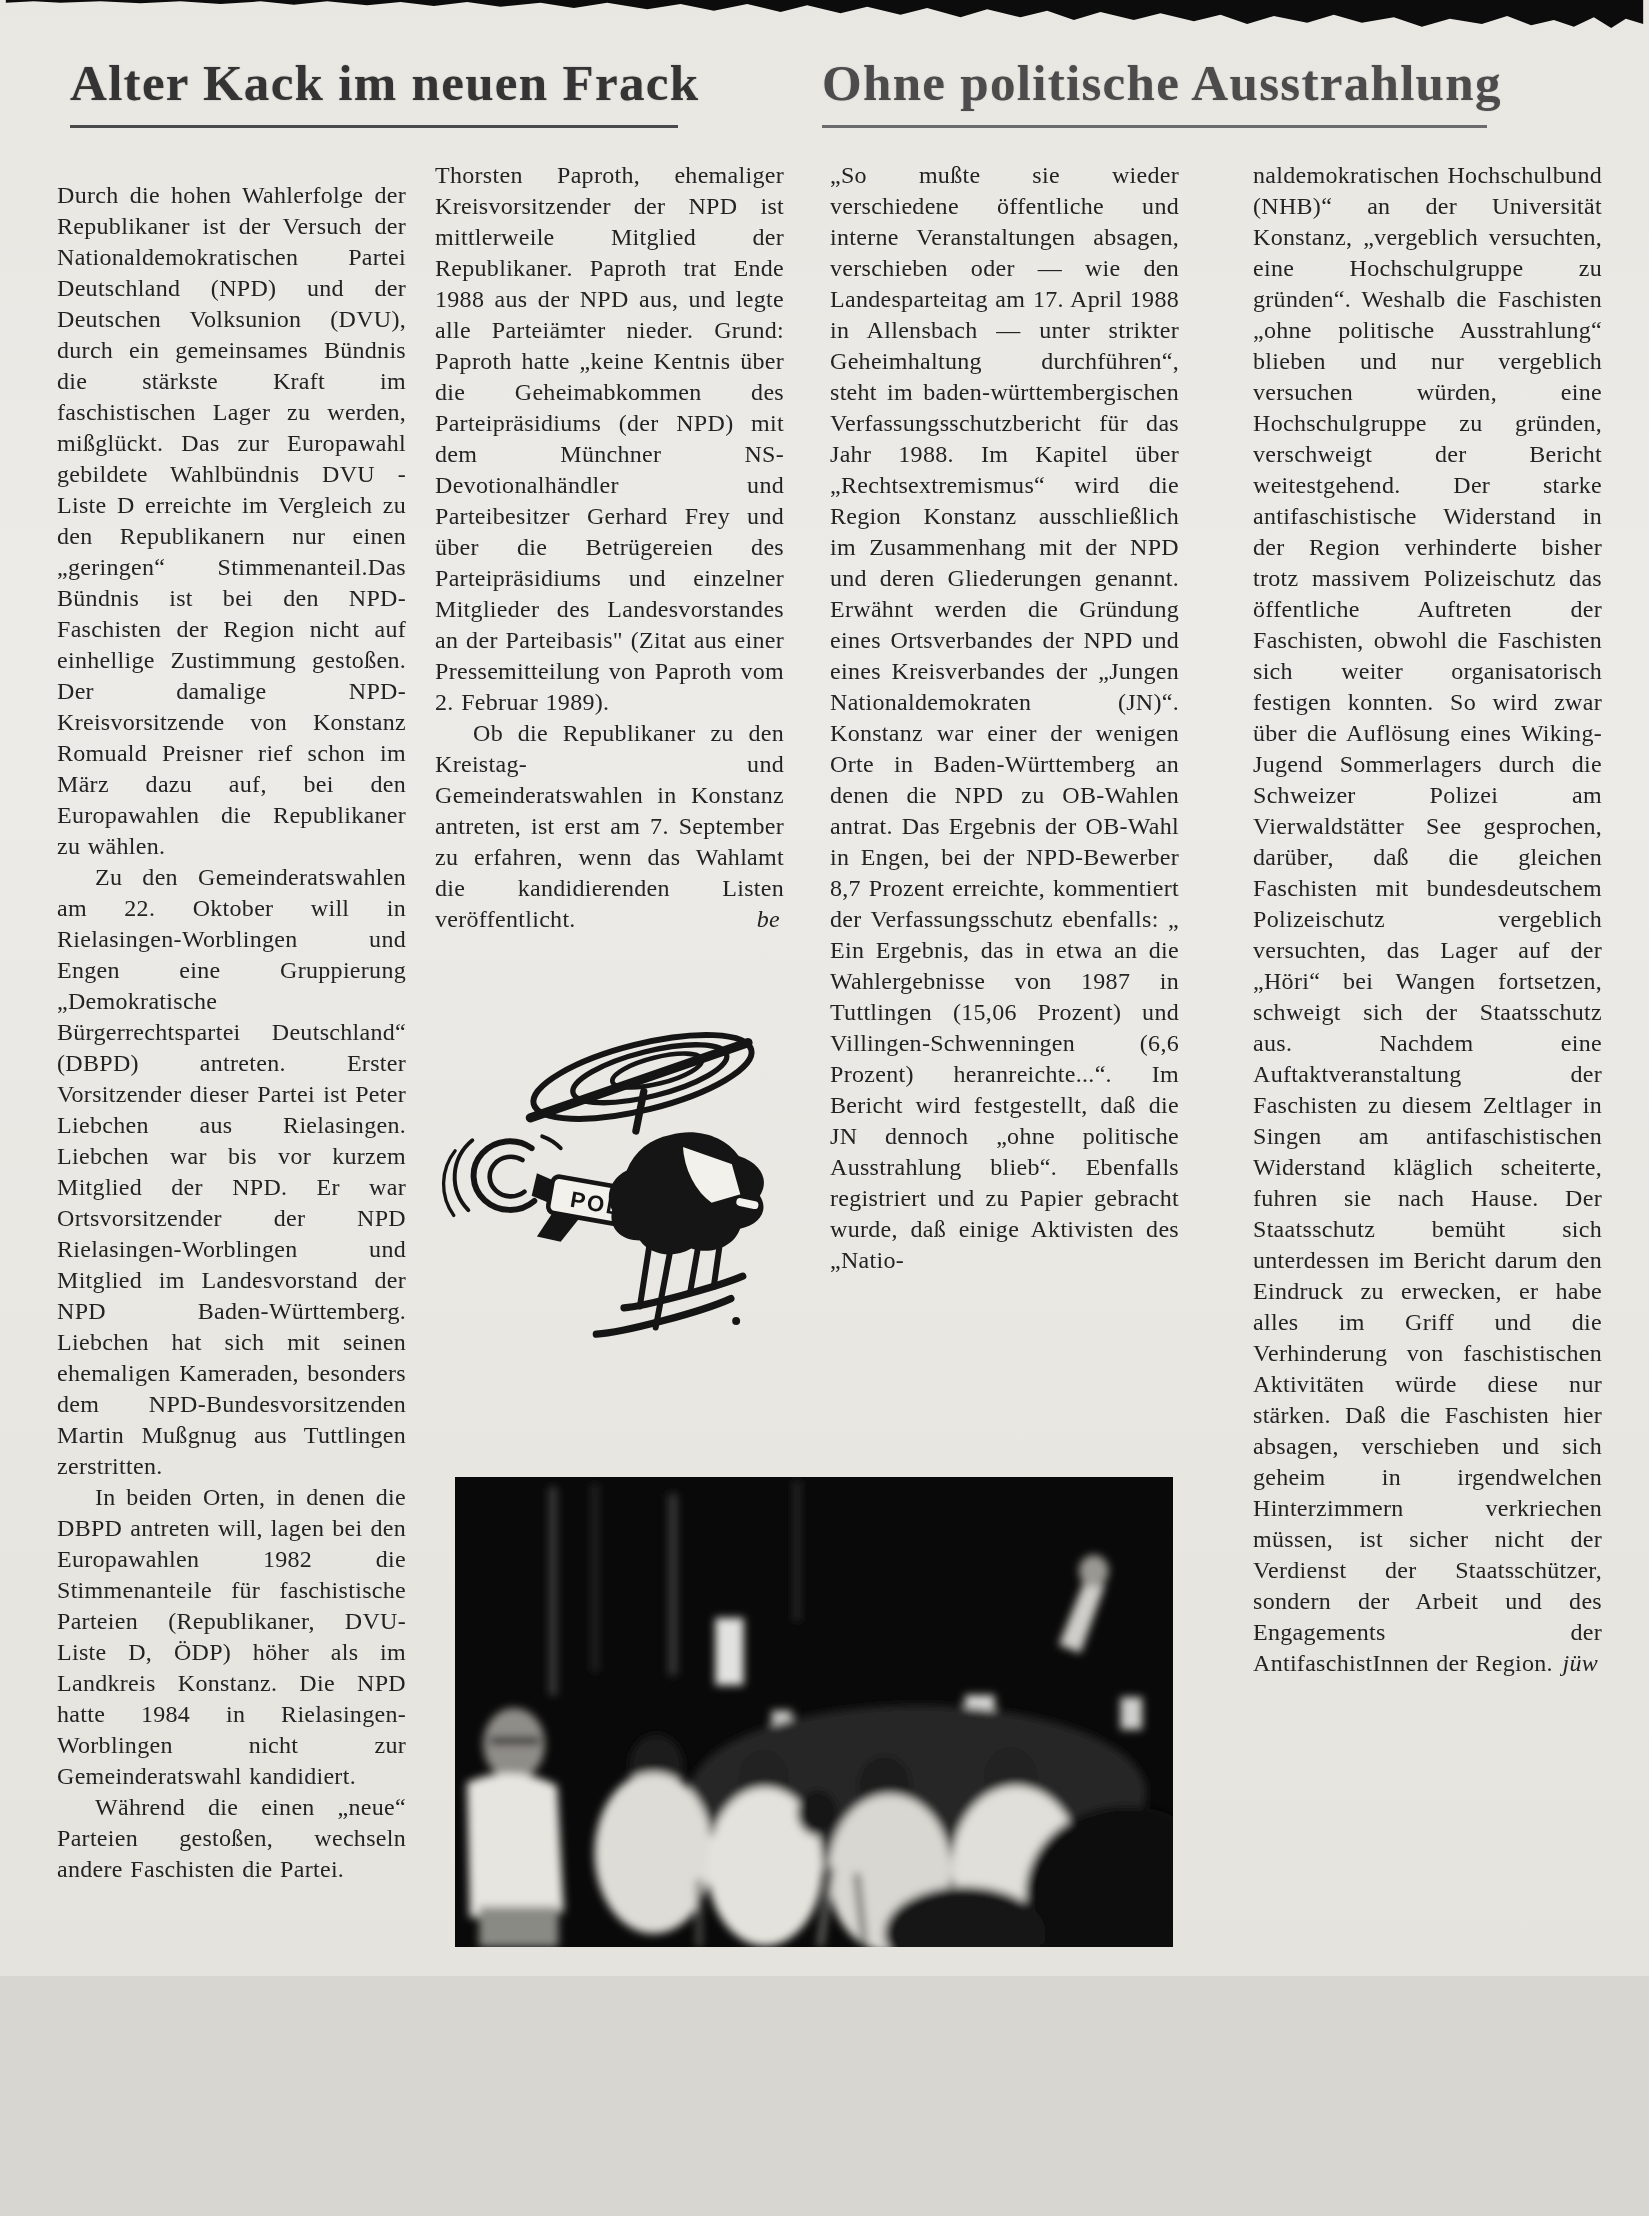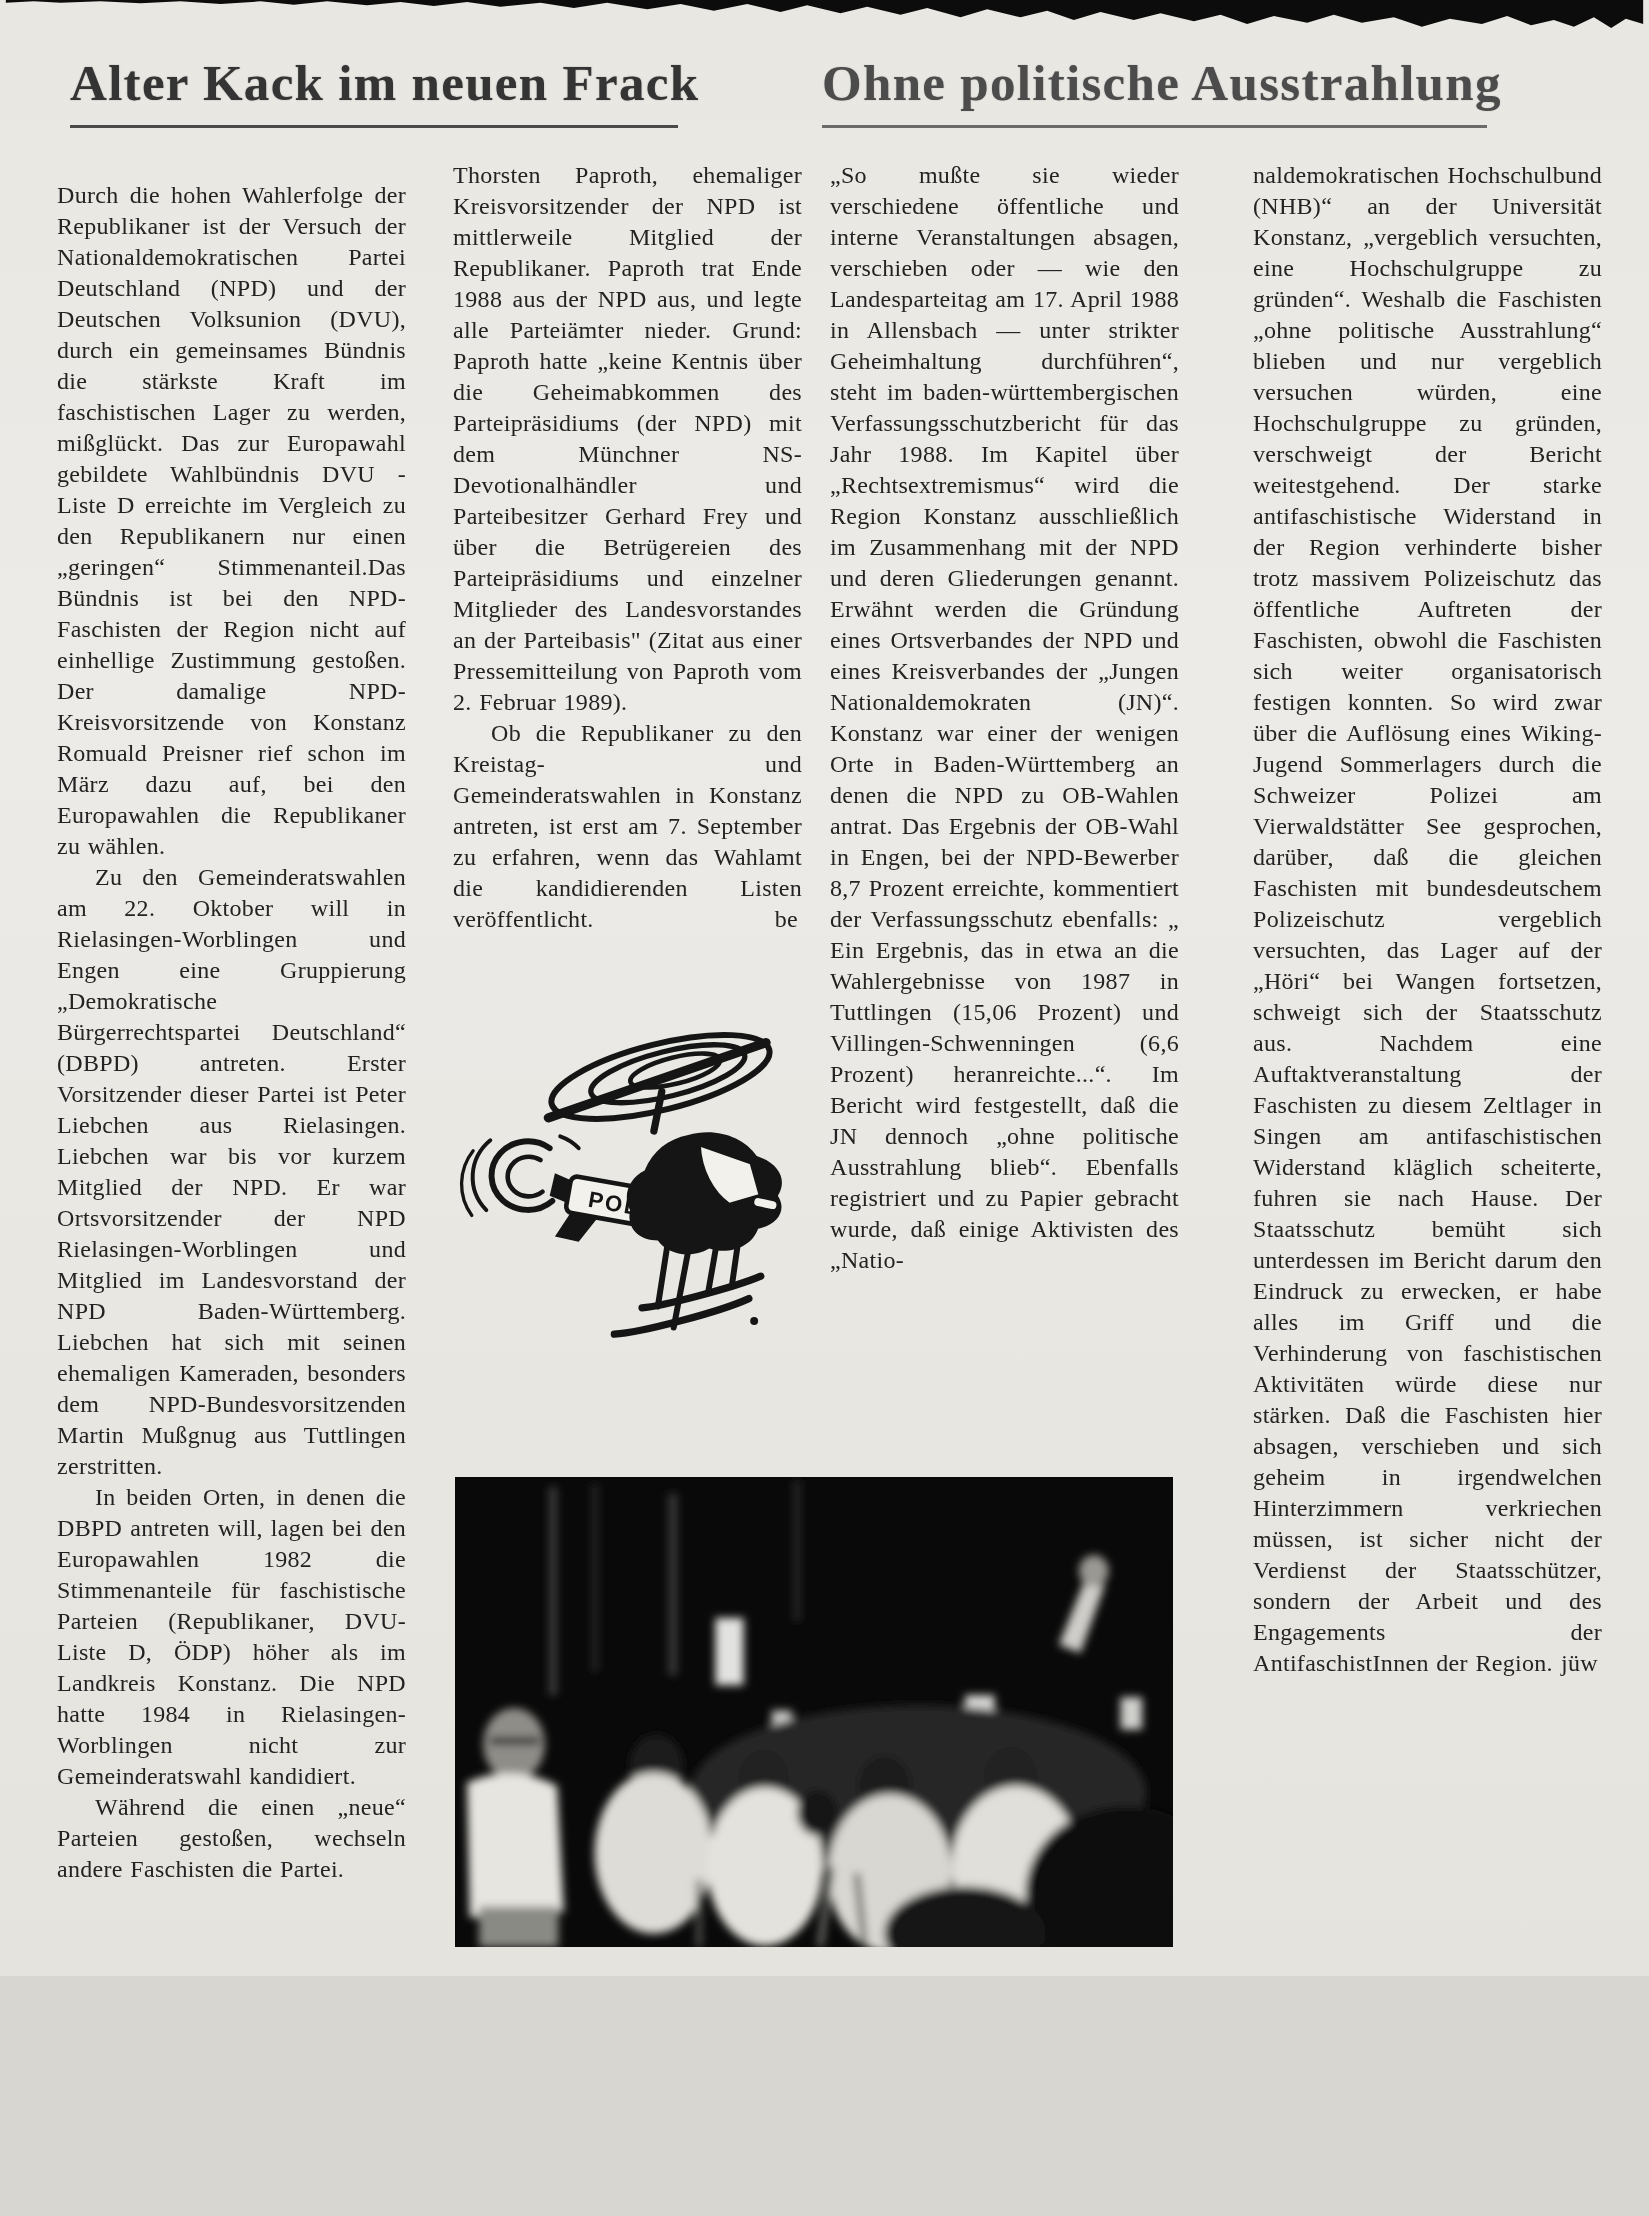--- a/index.html
+++ b/index.html
@@ -25,26 +25,26 @@
   .rule-right{left:822px;width:665px;background:#6b6b6b;}
   .col{
     position:absolute;top:160px;width:349px;
     font-size:24px;line-height:31px;
     text-align:justify;letter-spacing:0.3px;word-spacing:1.3px;
     color:#232323;
   }
   .col p{margin:0;}
   .col p + p{text-indent:38px;}
   .col1{left:57px;margin-top:20px;}
-  .col2{left:453px;}
+  .col2{left:435px;}
   .col3{left:830px;}
   .col4{left:1253px;}
   .sig{
     margin-top:-31px;line-height:31px;text-align:right;
-    padding-right:4px;
+    font-style:italic;padding-right:4px;
   }
   .heli{display:block;margin-top:43px;}
   .photo{
     position:absolute;left:455px;top:1477px;width:718px;height:470px;margin:0;
     background:#090909;
   }
   .photo svg{display:block;width:100%;height:100%;}
   .caption{
     position:absolute;left:459px;top:1965px;width:725px;
     font-weight:bold;font-size:26px;line-height:37px;color:#1d1d1d;

